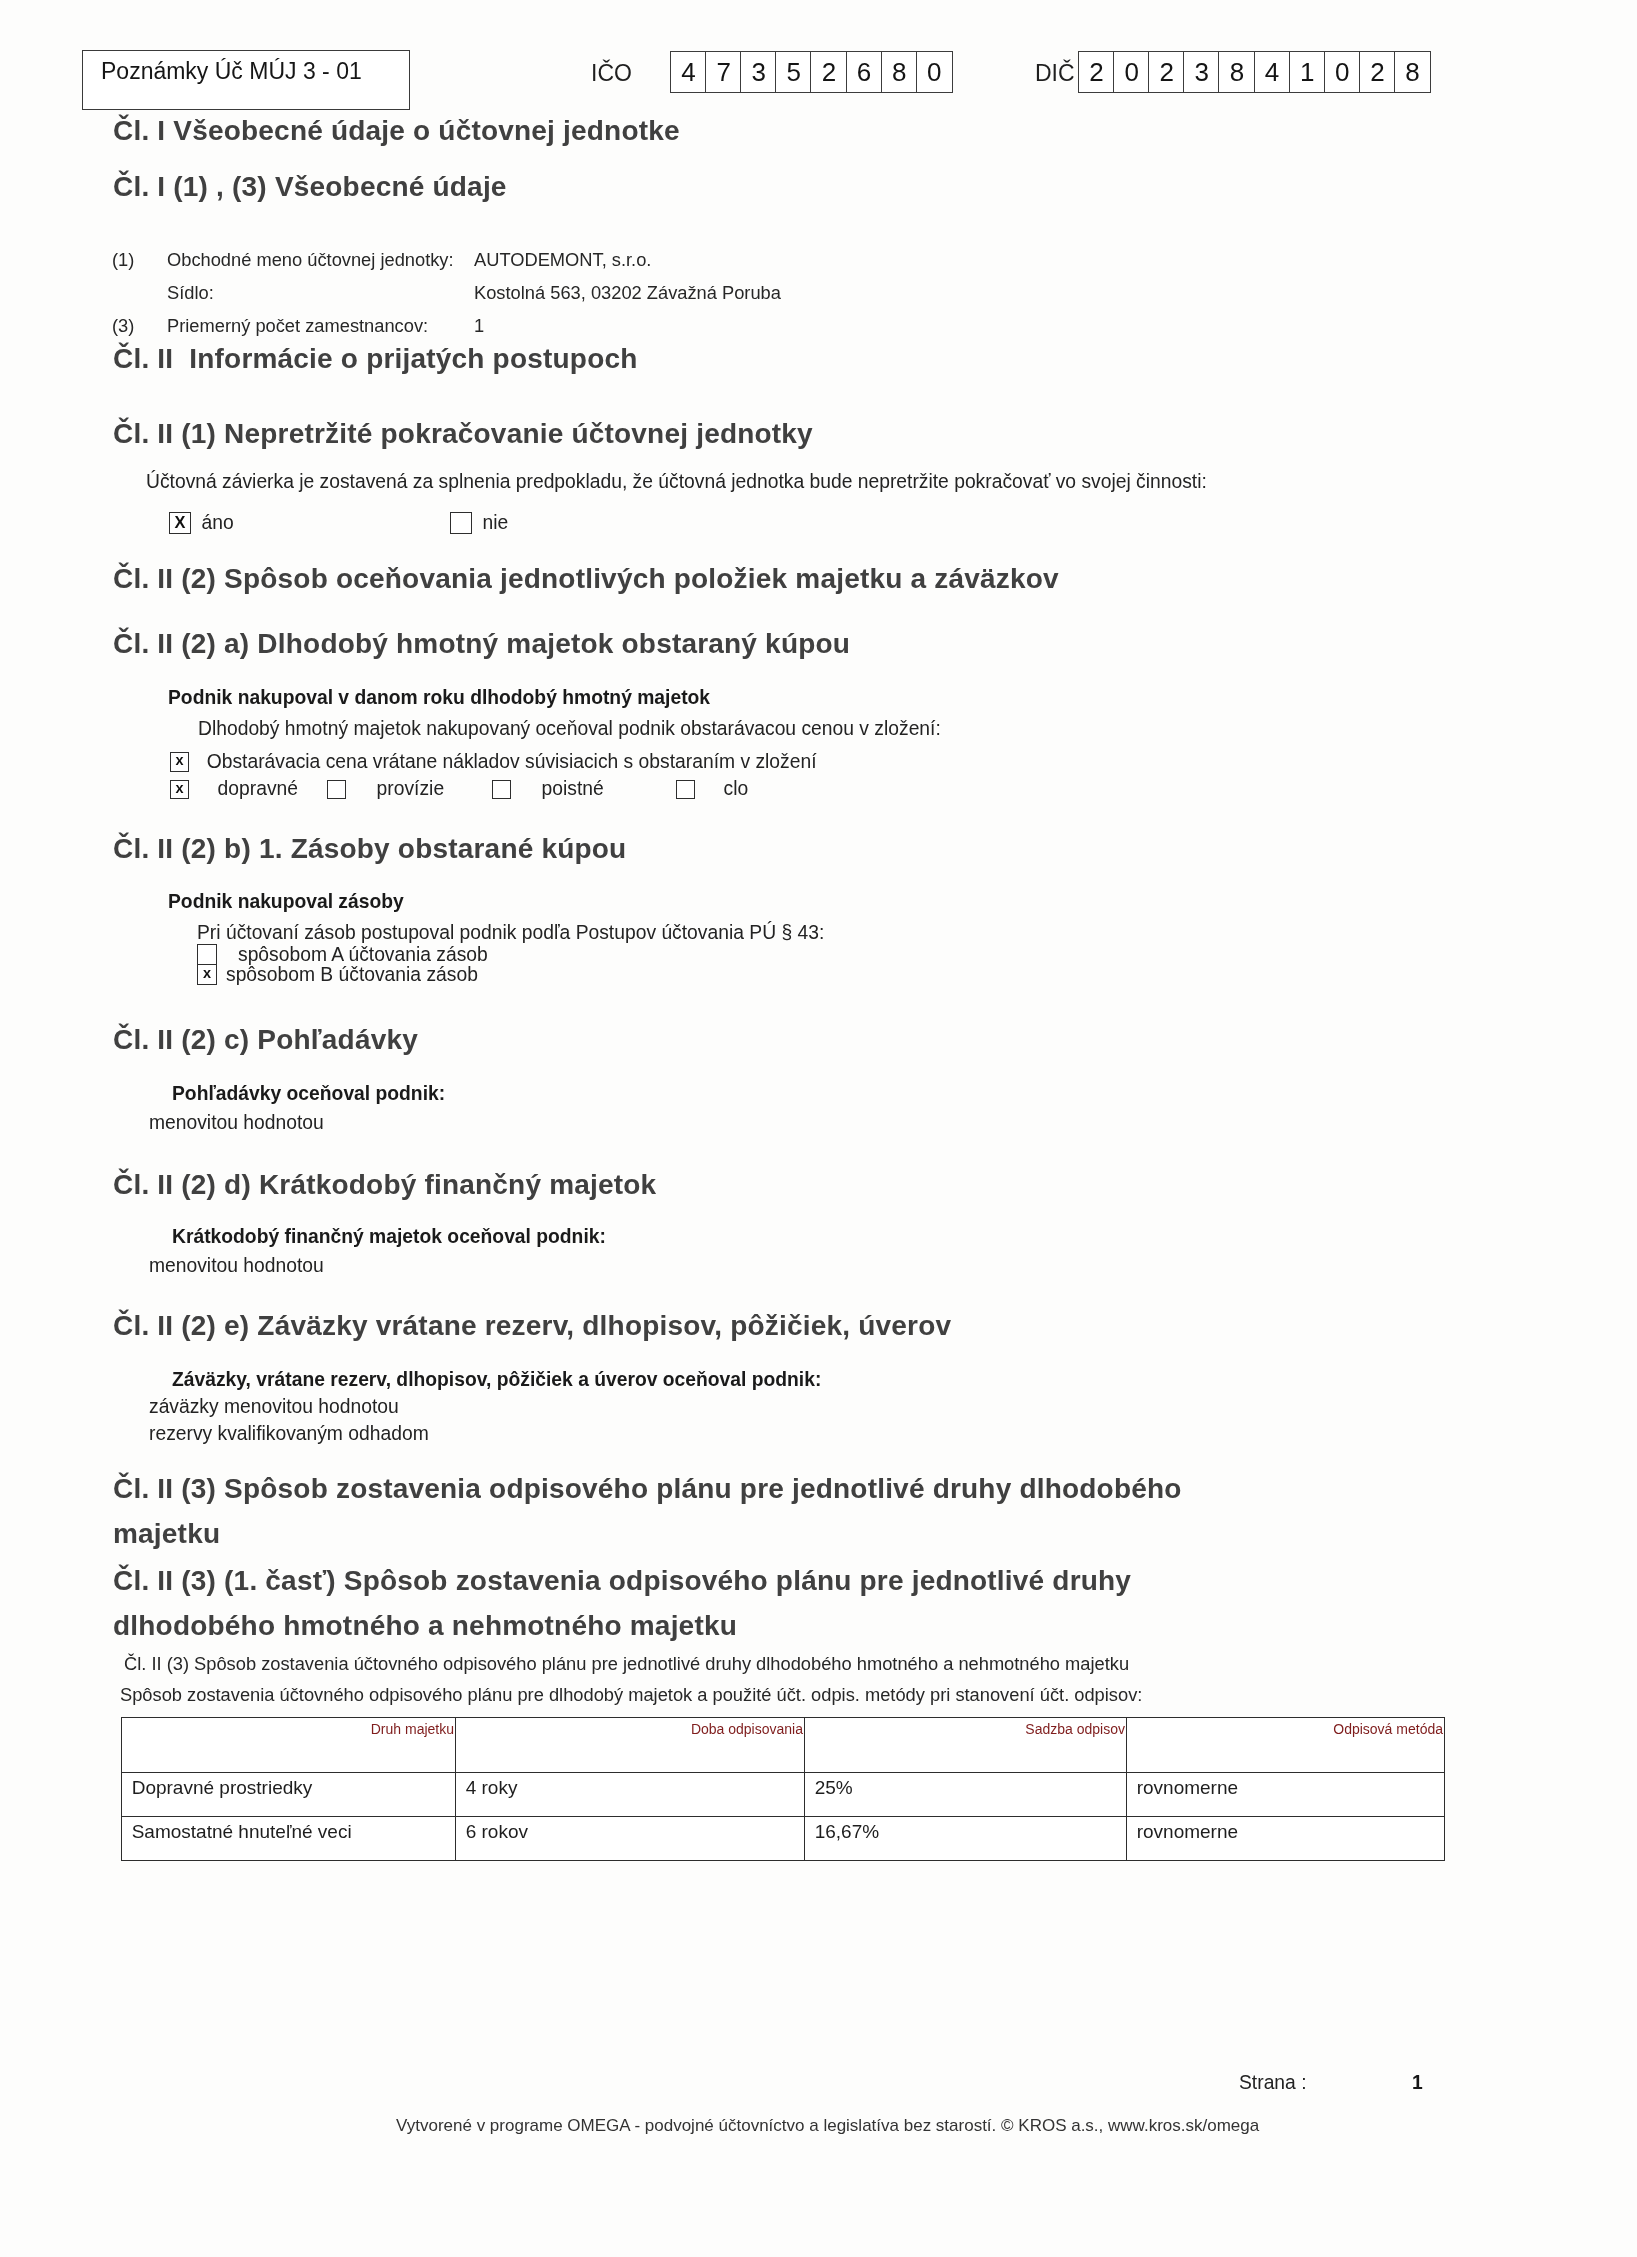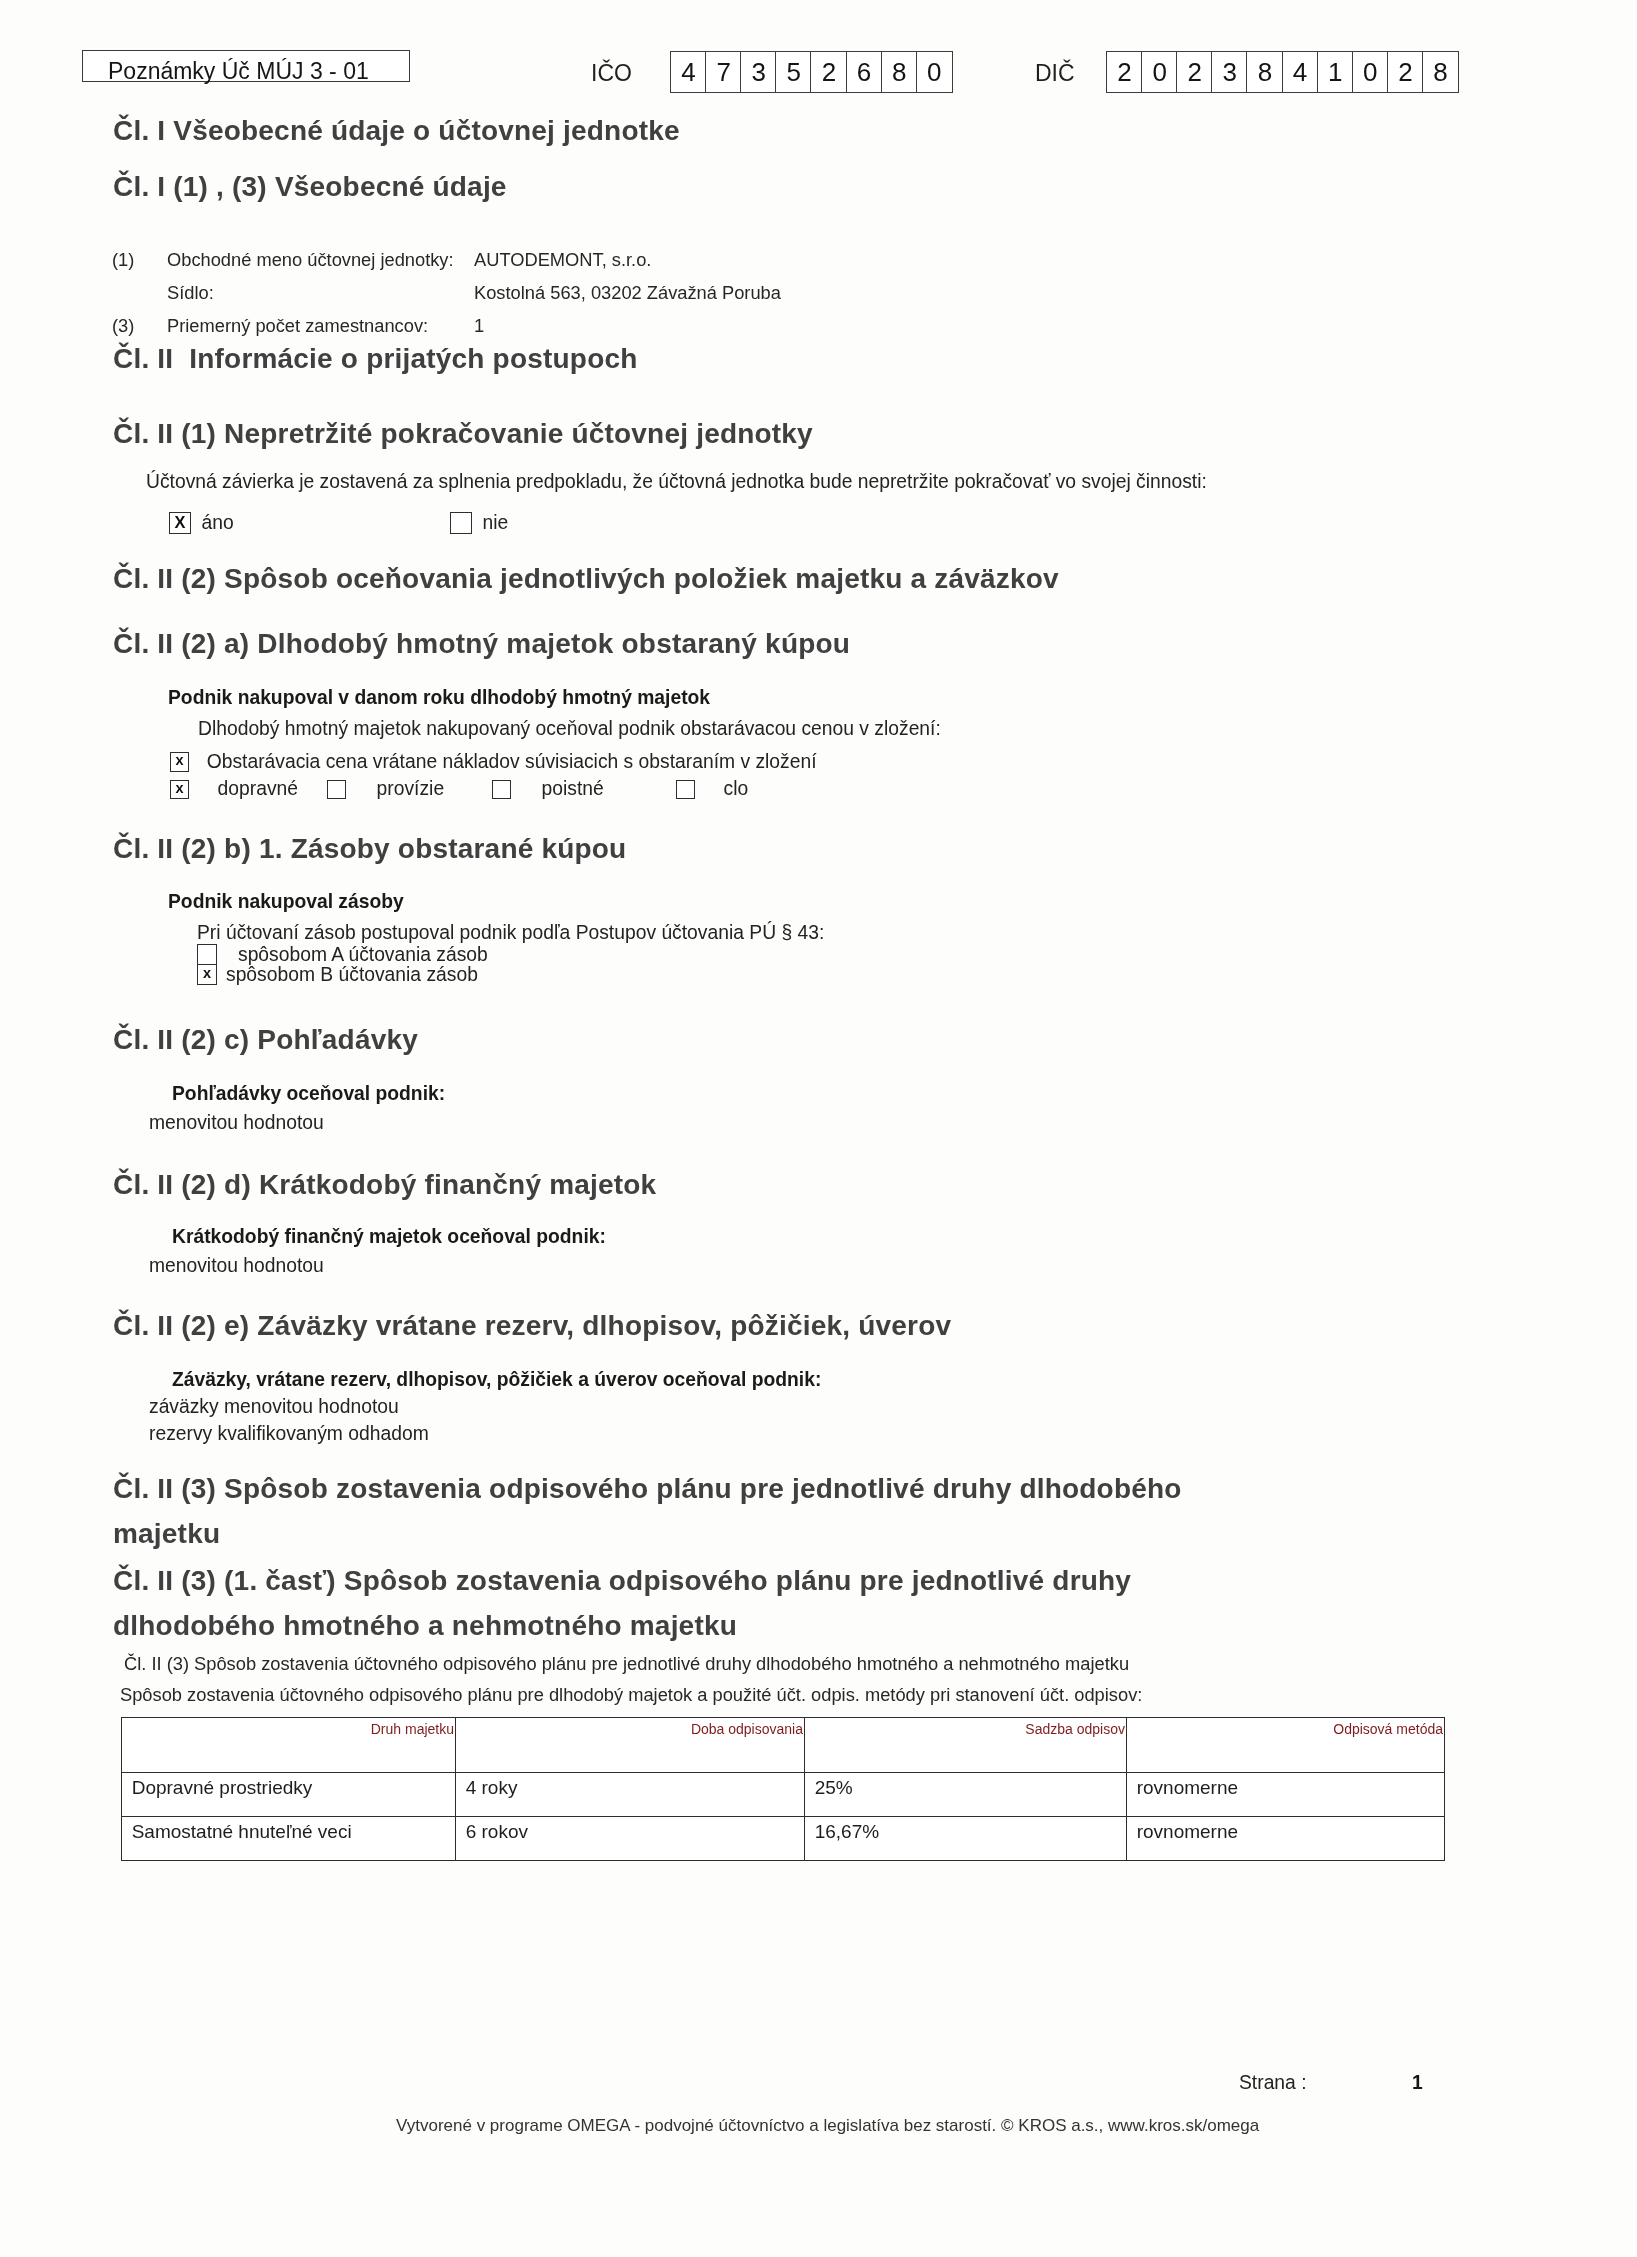--- a/index.html
+++ b/index.html
@@ -8,21 +8,21 @@
     font-family:"Liberation Sans","DejaVu Sans",sans-serif;color:#1d1d1d;
     overflow:hidden;
   }
   .abs{position:absolute;}
   .h{font-weight:bold;font-size:28px;color:#404040;white-space:pre-wrap;line-height:45px;letter-spacing:0.2px;}
   .body-txt{font-size:19.3px;color:#232323;white-space:pre-wrap;margin-left:30px;}
   .bold-lbl{font-size:19.3px;font-weight:bold;color:#1a1a1a;white-space:pre-wrap;}
   .small-txt{font-size:18.3px;color:#272727;white-space:pre-wrap;}
   .formbox{
     box-sizing:border-box;border:1.9px solid #3a3a3a;background:#fff;
-    font-size:23px;color:#161616;line-height:41px;padding:0 25px;height:32px;
+    font-size:23px;color:#161616;line-height:41px;padding:0 18px;height:60px;
   }
   .idlabel{font-size:23px;color:#1f1f1f;}
   .cellrow{white-space:nowrap;}
   .cell{
     display:inline-block;box-sizing:border-box;width:37px;height:42px;margin-left:-1.9px;
     border:1.9px solid #3c3c3c;background:#fff;text-align:center;
     font-size:26px;line-height:40px;color:#141414;
   }
   .cell:first-child{margin-left:0;}
   .cbx{
@@ -58,21 +58,21 @@
 <div class="page">
 
   <div class="abs formbox" style="left:82px;top:50px;width:328px;">Poznámky Úč MÚJ 3 - 01</div>
 
   <div class="abs idlabel" style="left:591px;top:60px;">IČO</div>
   <div class="abs cellrow" style="left:670px;top:51px;">
     <span class="cell">4</span><span class="cell">7</span><span class="cell">3</span><span class="cell">5</span><span class="cell">2</span><span class="cell">6</span><span class="cell">8</span><span class="cell">0</span>
   </div>
 
   <div class="abs idlabel" style="left:1035px;top:60px;">DIČ</div>
-  <div class="abs cellrow" style="left:1106px;top:51px;">
+  <div class="abs cellrow" style="left:1078px;top:51px;">
     <span class="cell">2</span><span class="cell">0</span><span class="cell">2</span><span class="cell">3</span><span class="cell">8</span><span class="cell">4</span><span class="cell">1</span><span class="cell">0</span><span class="cell">2</span><span class="cell">8</span>
   </div>
 
   <div class="abs h" style="left:113px;top:108px;">Čl. I Všeobecné údaje o účtovnej jednotke</div>
   <div class="abs h" style="left:113px;top:164px;">Čl. I (1) , (3) Všeobecné údaje</div>
 
   <div class="abs" style="left:0;top:249px;width:1638px;">
     <div style="position:relative;height:33px;">
       <span class="abs small-txt" style="left:112px;top:0;">(1)</span>
       <span class="abs small-txt" style="left:167px;top:0;">Obchodné meno účtovnej jednotky:</span>

